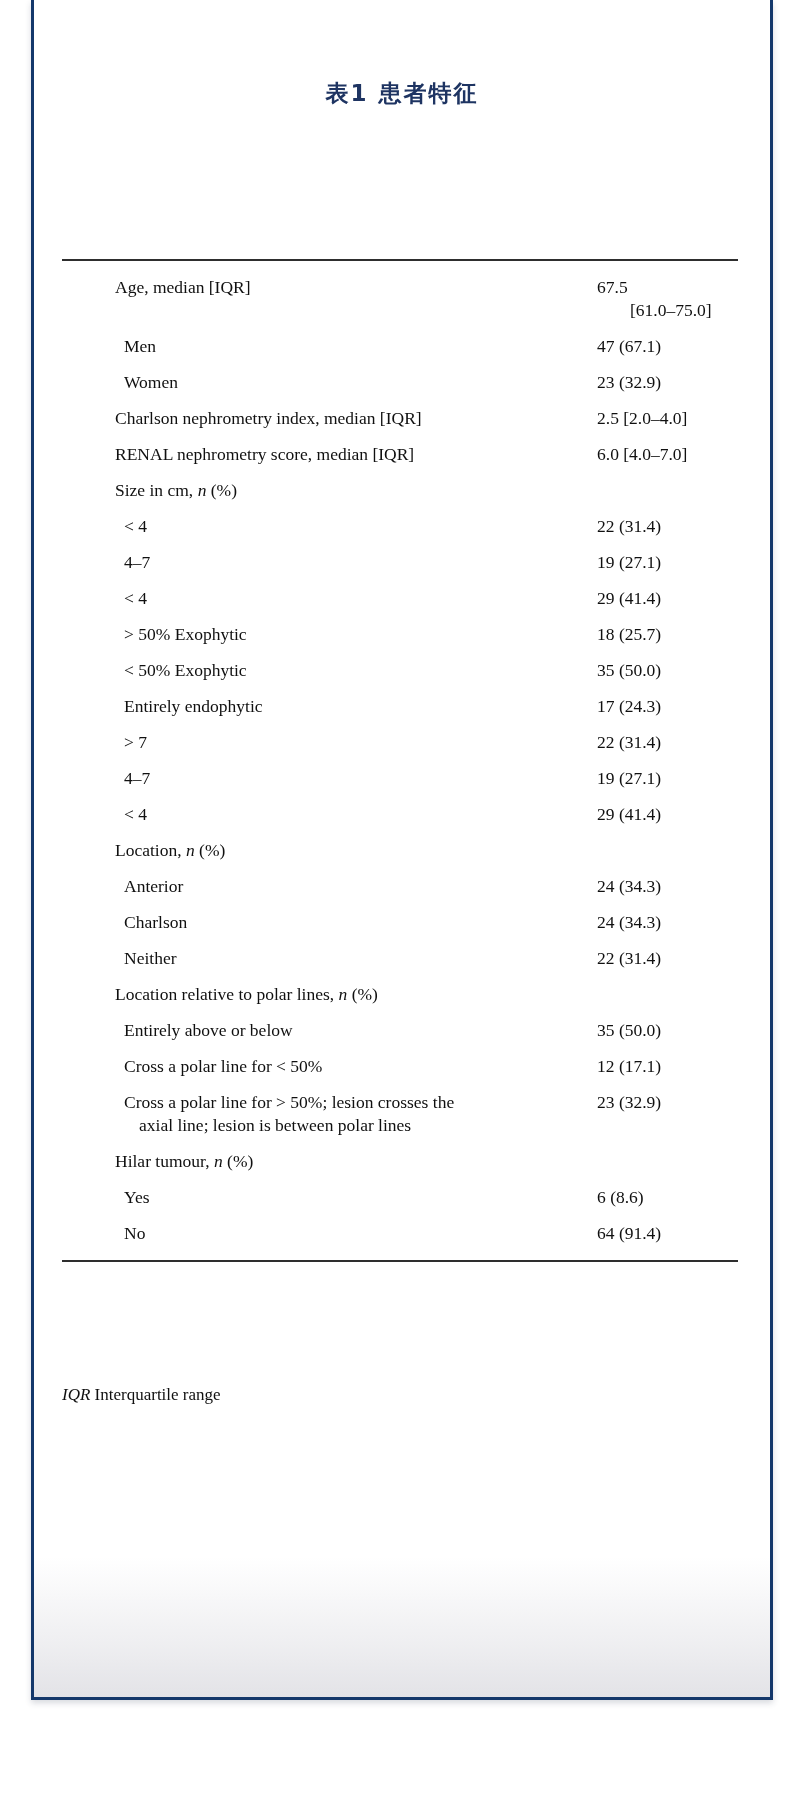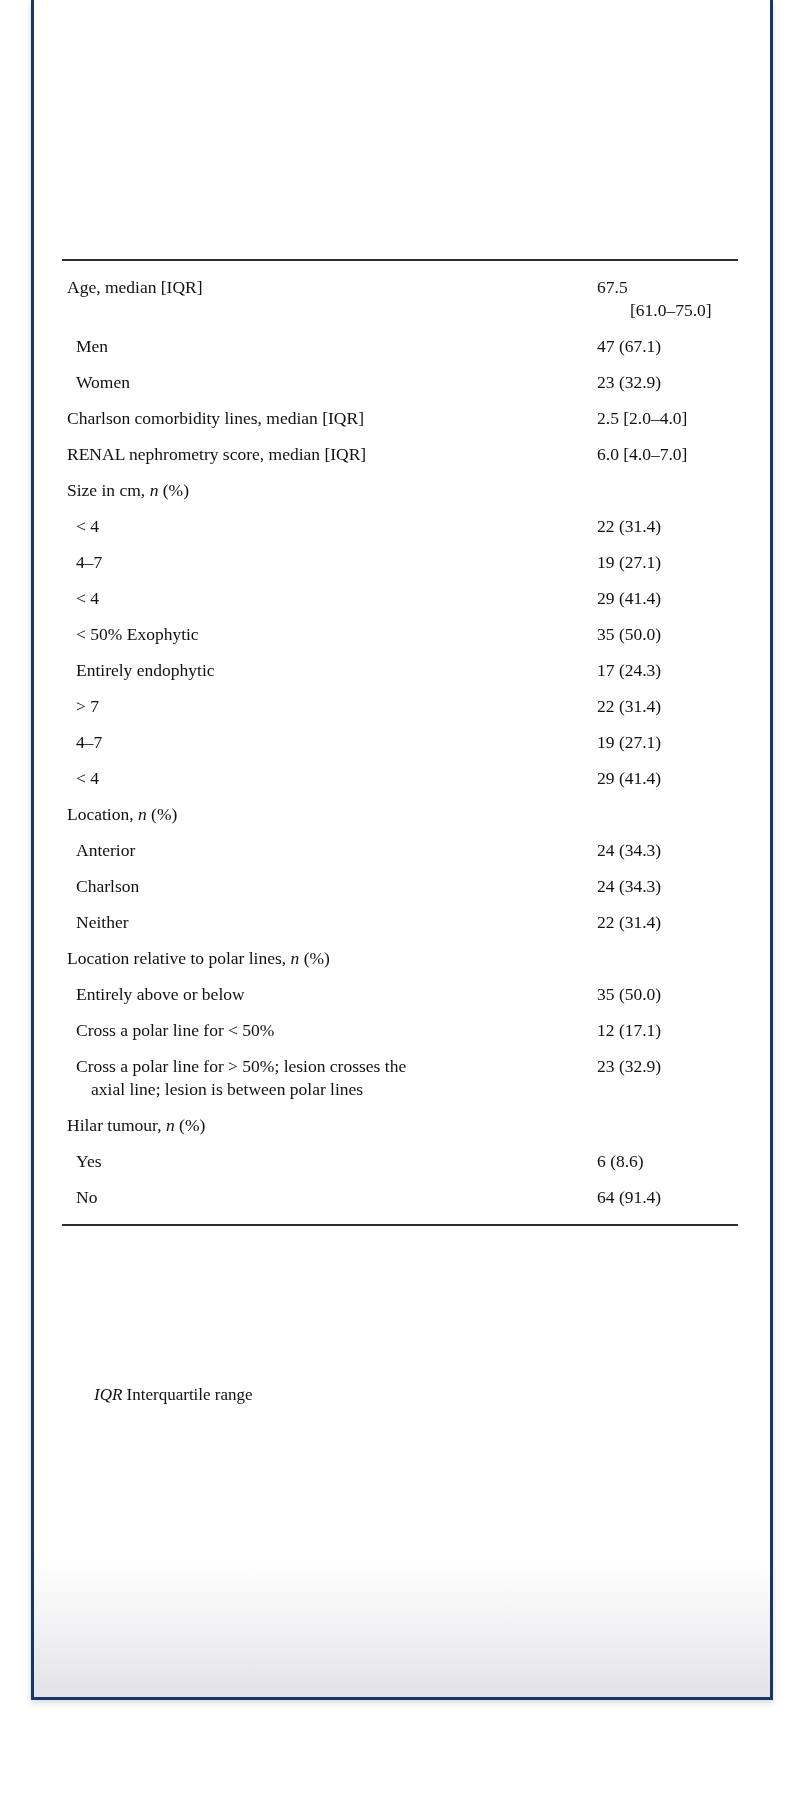--- a/index.html
+++ b/index.html
@@ -24,35 +24,36 @@
     font-family:"DejaVu Sans","Liberation Sans",sans-serif;
     font-weight:700;font-size:23px;letter-spacing:2px;color:#1e3462;
   }
   .tablewrap{
     position:absolute;left:28px;top:259px;width:676px;
     border-top:2px solid #2e2e2e;border-bottom:2px solid #2e2e2e;
     padding:9px 0 8px 0;
     color:#101010;font-size:17.5px;line-height:23px;
   }
   .row{display:flex;align-items:flex-start;}
-  .lbl{flex:1;padding:6px 0 7px 5px;}
+  .lbl{flex:1;padding:6px 0 7px 5px;margin-left:48px;}
   .lbl.ind{padding-left:14px;}
   .l2{padding-left:15px;}
   .val{flex:none;width:141px;padding:6px 0 7px 0;}
   .v2{padding-left:33px;}
   .lbl i,.foot i{font-style:italic;}
   .foot{
     position:absolute;left:28px;top:1384px;width:676px;
-    color:#101010;font-size:17px;line-height:22px;margin-left:32px;
+    color:#101010;font-size:17px;line-height:22px;
   }
 </style>
 </head>
 <body>
 
 <div class="page">
+  <div class="title">表1 患者特征</div>
 
   <div class="tablewrap">
     <div>
         <div class="row">
           <div class="lbl">
             <div><span>Age, median [IQR]</span></div>
           </div>
           <div class="val">
             <div>67.5</div>
             <div class="v2">[61.0–75.0]</div>
@@ -69,21 +70,21 @@
         <div class="row">
           <div class="lbl ind">
             <div><span>Women</span></div>
           </div>
           <div class="val">
             <div>23 (32.9)</div>
           </div>
         </div>
         <div class="row">
           <div class="lbl">
-            <div><span>Charlson comorbidity lines, median [IQR]</span></div>
+            <div><span>Charlson nephrometry index, median [IQR]</span></div>
           </div>
           <div class="val">
             <div>2.5 [2.0–4.0]</div>
           </div>
         </div>
         <div class="row">
           <div class="lbl">
             <div><span>RENAL nephrometry score, median [IQR]</span></div>
           </div>
           <div class="val">
@@ -113,20 +114,28 @@
           <div class="val">
             <div>19 (27.1)</div>
           </div>
         </div>
         <div class="row">
           <div class="lbl ind">
             <div><span>&lt; 4</span></div>
           </div>
           <div class="val">
             <div>29 (41.4)</div>
+          </div>
+        </div>
+        <div class="row">
+          <div class="lbl ind">
+            <div><span>&gt; 50% Exophytic</span></div>
+          </div>
+          <div class="val">
+            <div>18 (25.7)</div>
           </div>
         </div>
         <div class="row">
           <div class="lbl ind">
             <div><span>&lt; 50% Exophytic</span></div>
           </div>
           <div class="val">
             <div>35 (50.0)</div>
           </div>
         </div>

